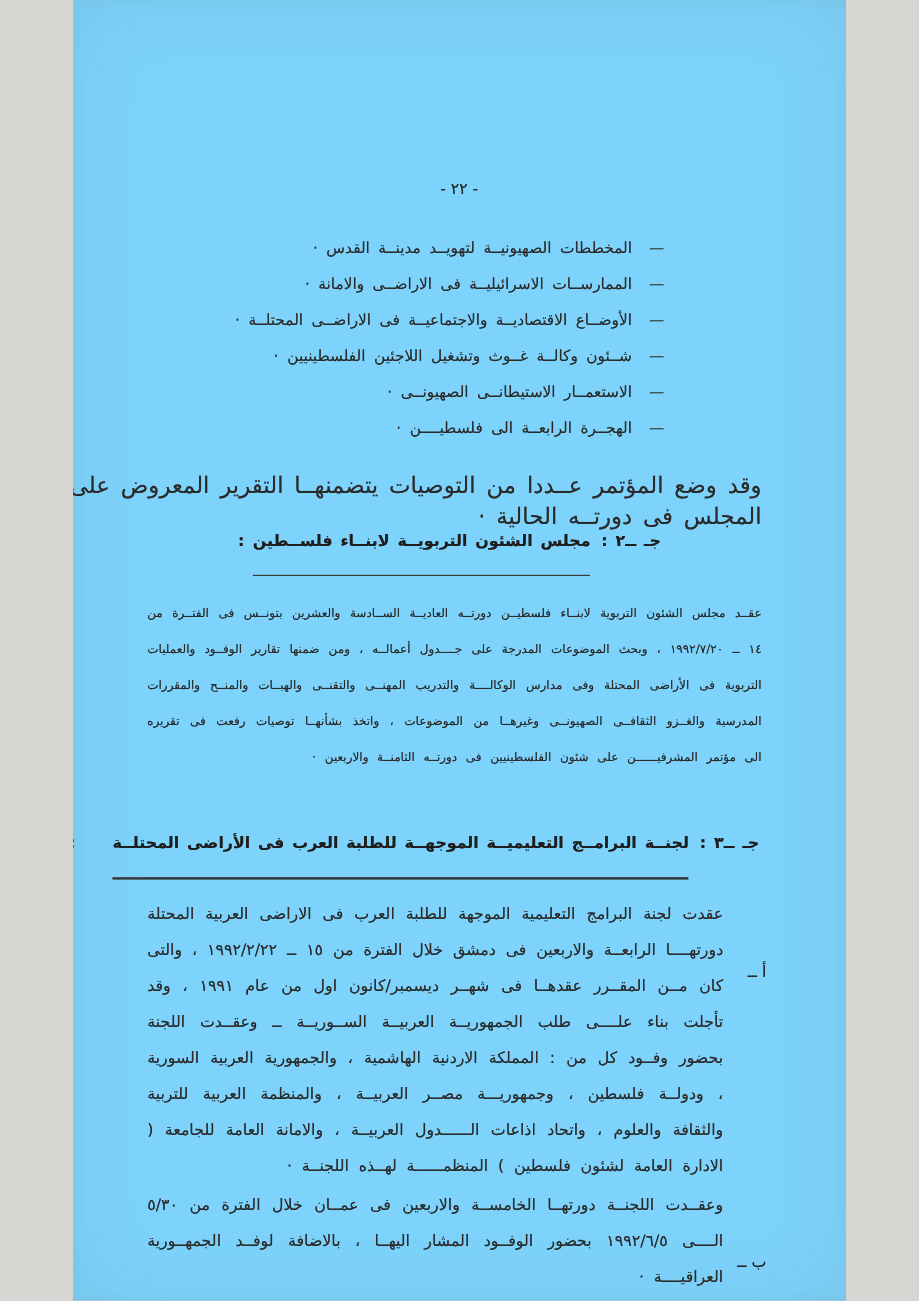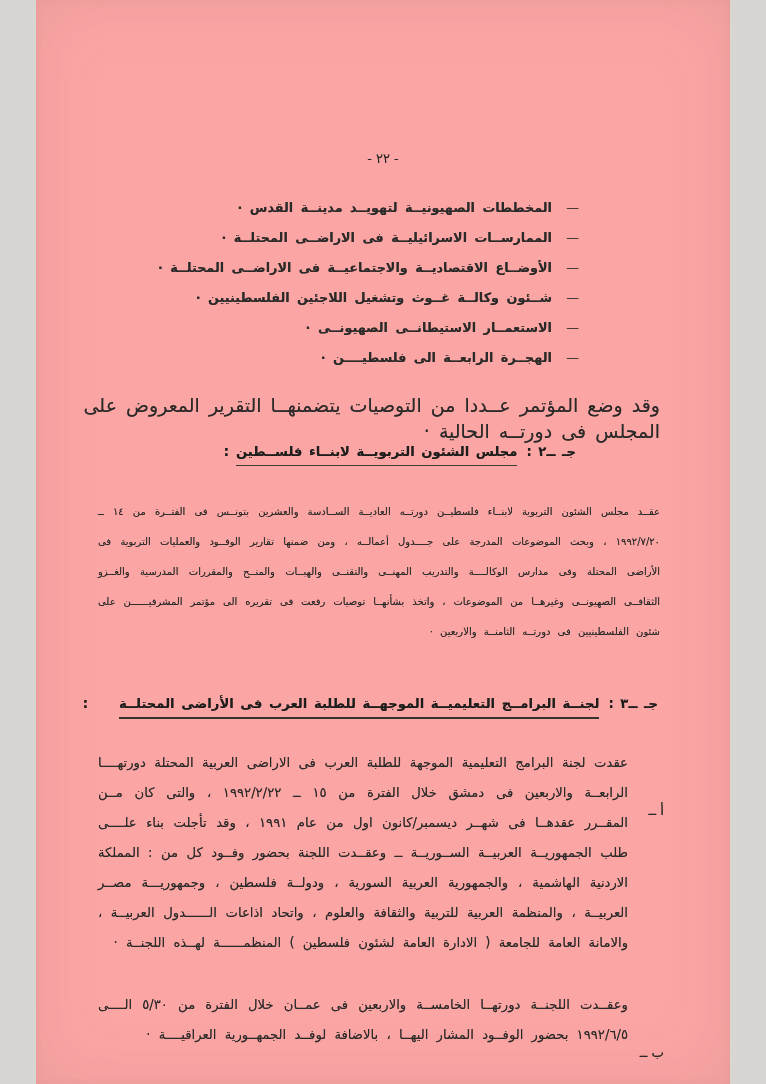--- a/index.html
+++ b/index.html
@@ -1,20 +1,20 @@
 <!DOCTYPE html>
 <html lang="ar"><head>
 <meta charset="utf-8">
 <style>
   html,body{margin:0;padding:0;background:#d8d6d2;}
   .page{
     position:relative;
-    width:694px;height:1084px;
+    width:644px;height:1084px;
     margin:0 auto;
-    background:#fca5a5;
+    background:#7dd3fc;
     box-shadow:inset 0 0 70px rgba(90,85,75,0.10), inset 0 0 10px rgba(90,85,75,0.06);
     overflow:hidden;
     font-family:"DejaVu Sans", sans-serif;
     color:#2a2a28;
     direction:rtl;
   }
   .txt{ text-shadow:0 0 0.4px rgba(40,40,38,0.55); }
   .page-number{
     position:absolute; top:151px; left:0; right:0;
     text-align:center;
@@ -27,34 +27,34 @@
     font-size:12.8px;
   }
   .topic-row{
     display:flex; align-items:flex-start;
     margin-bottom:10px; line-height:20px;
   }
   .topic-dash{
     width:26px; flex:0 0 26px;
     color:#2e2e2c; letter-spacing:-1px;
   }
-  .topic-text{ word-spacing:3px;font-weight:bold; }
+  .topic-text{ word-spacing:3px; }
   
   .intro{
     position:absolute; top:392px; right:70px; width:608px;
     font-size:19px; line-height:26px; text-align:right; word-spacing:3px;
   }
   
   .heading{
     position:absolute; right:0;
     font-size:13.2px; font-weight:bold; color:#1d1d1b;
     white-space:nowrap; word-spacing:2px;
   }
   .heading .prefix{ margin-left:9px; }
-  .heading .title{ padding-bottom:6px; }
+  .heading .title{ padding-bottom:20px; }
   .heading-c2{ top:444px; right:154px; }
   .heading-c2 .title{ border-bottom:1.6px solid #3b3b38; }
   .heading-c3{ top:696px; right:72px; }
   .heading-c3 .title{ border-bottom:2.2px solid #333330;margin-left:24px; }
   .heading .colon{ margin-right:7px; }
   
   .para-c2{
     position:absolute; top:497px; right:70px; left:62px;
     font-size:10px; line-height:30px;
     text-align:justify; text-align-last:right; word-spacing:4px;
@@ -82,21 +82,21 @@
 
   <div class="page-number txt">- ٢٢ -</div>
 
   <div class="topics">
     <div class="topic-row">
       <span class="topic-dash">—</span>
       <span class="topic-text txt">المخططات الصهيونيــة لتهويــد مدينــة القدس ·</span>
     </div>
     <div class="topic-row">
       <span class="topic-dash">—</span>
-      <span class="topic-text txt">الممارســات الاسرائيليــة فى الاراضــى المحتلــة ·</span>
+      <span class="topic-text txt">الممارســات الاسرائيليــة فى الاراضــى والامانة ·</span>
     </div>
     <div class="topic-row">
       <span class="topic-dash">—</span>
       <span class="topic-text txt">الأوضــاع الاقتصاديــة والاجتماعيــة فى الاراضــى المحتلــة ·</span>
     </div>
     <div class="topic-row">
       <span class="topic-dash">—</span>
       <span class="topic-text txt">شــئون وكالــة غــوث وتشغيل اللاجئين الفلسطينيين ·</span>
     </div>
     <div class="topic-row">

